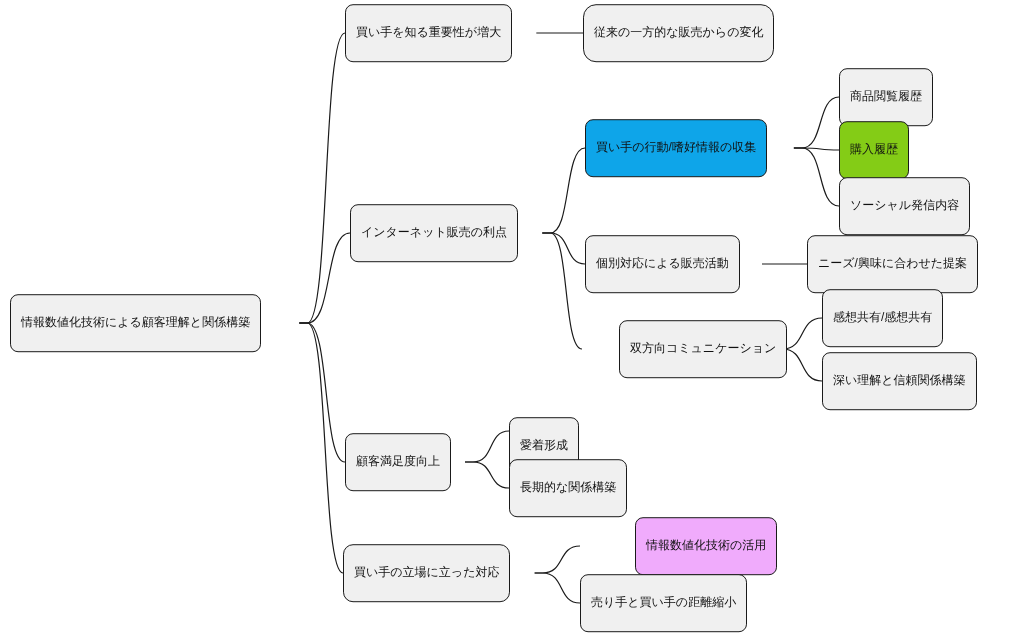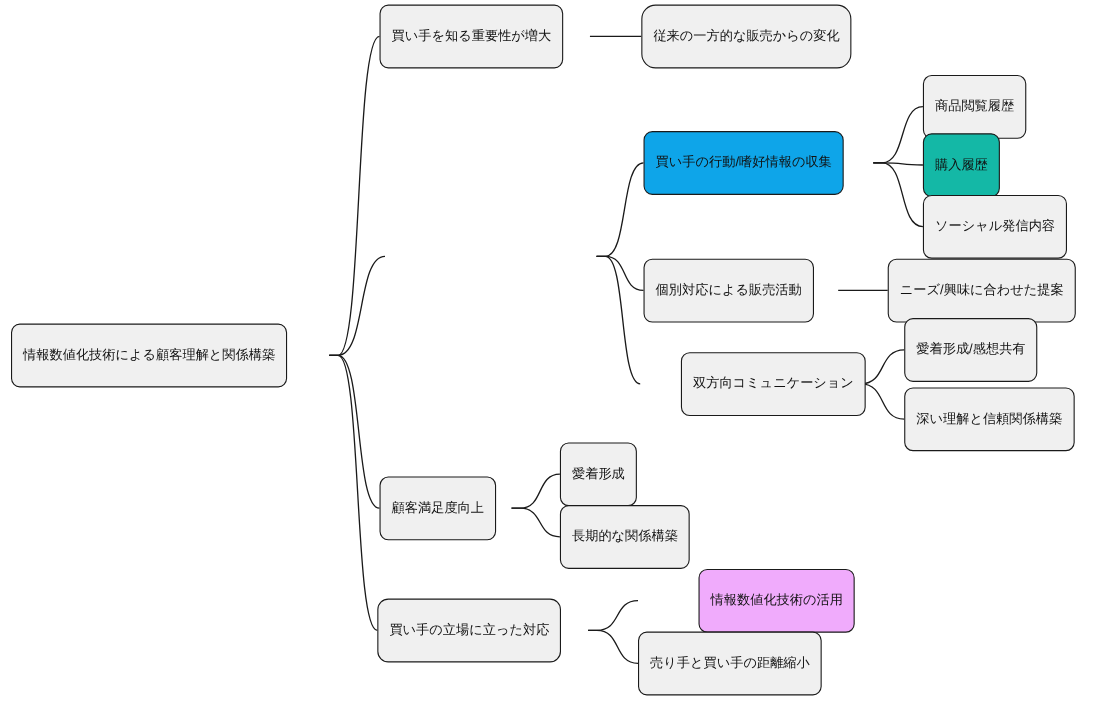--- a/index.html
+++ b/index.html
@@ -62,42 +62,43 @@
       <path d="M 534.640625 573 L 542.640625 573 C 565.05625 573 557.584375 546 580 546" fill="none" stroke="#1a1a1a" stroke-width="1.2"></path>
       <path d="M 534.640625 573 L 542.640625 573 C 565.05625 573 557.584375 603 580 603" fill="none" stroke="#1a1a1a" stroke-width="1.2"></path>
     </svg>
 
   <div class="node" id="n-root" style="left: 10px; top: 323px; background: rgb(240, 240, 240); border-color: rgb(26, 26, 26); color: rgb(17, 17, 17);">情報数値化技術による顧客理解と関係構築</div>
 
   <div class="node" id="n-b1" style="left: 345px; top: 33px; background: rgb(240, 240, 240); border-color: rgb(26, 26, 26); color: rgb(17, 17, 17);">買い手を知る重要性が増大</div>
 
   <div class="node" id="n-b1c1" style="left: 583px; top: 33px; background: rgb(240, 240, 240); border-color: rgb(26, 26, 26); color: rgb(17, 17, 17); border-radius: 13px;">従来の一方的な販売からの変化</div>
 
+  <div class="node" id="n-b2" style="left: 350px; top: 233px; background: rgb(240, 240, 240); border-color: rgb(26, 26, 26); color: rgb(17, 17, 17);">インターネット販売の利点</div>
 
   <div class="node" id="n-b2c1" style="left: 585px; top: 148px; background: #0ea5e9; border-color: rgb(26, 26, 26); color: rgb(17, 17, 17);">買い手の行動/嗜好情報の収集</div>
 
   <div class="node" id="n-b2c1g1" style="left: 839px; top: 97px; background: rgb(240, 240, 240); border-color: rgb(26, 26, 26); color: rgb(17, 17, 17);">商品閲覧履歴</div>
 
-  <div class="node" id="n-b2c1g2" style="left: 839px; top: 150px; background: #14b8a6; border-color: rgb(26, 26, 26); color: rgb(17, 17, 17);">購入履歴</div>
+  <div class="node" id="n-b2c1g2" style="left: 839px; top: 150px; background: #84cc16; border-color: rgb(26, 26, 26); color: rgb(17, 17, 17);">購入履歴</div>
 
   <div class="node" id="n-b2c1g3" style="left: 839px; top: 206px; background: rgb(240, 240, 240); border-color: rgb(26, 26, 26); color: rgb(17, 17, 17);">ソーシャル発信内容</div>
 
   <div class="node" id="n-b2c2g1" style="left: 807px; top: 264px; background: rgb(240, 240, 240); border-color: rgb(26, 26, 26); color: rgb(17, 17, 17);">ニーズ/興味に合わせた提案</div>
 
   <div class="node" id="n-b2c2" style="left: 585px; top: 264px; background: rgb(240, 240, 240); border-color: rgb(26, 26, 26); color: rgb(17, 17, 17);">個別対応による販売活動</div>
 
   <div class="node" id="n-b2c3" style="left: 582px; top: 349px; background: rgb(240, 240, 240); border-color: rgb(26, 26, 26); color: rgb(17, 17, 17); margin-left: 37px;">双方向コミュニケーション</div>
 
-  <div class="node" id="n-b2c3g1" style="left: 822px; top: 318px; background: rgb(240, 240, 240); border-color: rgb(26, 26, 26); color: rgb(17, 17, 17);">愛着形成/感想共有</div>
+  <div class="node" id="n-b2c3g1" style="left: 822px; top: 318px; background: rgb(240, 240, 240); border-color: rgb(26, 26, 26); color: rgb(17, 17, 17);">感想共有/感想共有</div>
 
   <div class="node" id="n-b3" style="left: 345px; top: 462px; background: rgb(240, 240, 240); border-color: rgb(26, 26, 26); color: rgb(17, 17, 17);">顧客満足度向上</div>
 
   <div class="node" id="n-b2c3g2" style="left: 822px; top: 381px; background: rgb(240, 240, 240); border-color: rgb(26, 26, 26); color: rgb(17, 17, 17);">深い理解と信頼関係構築</div>
 
-  <div class="node" id="n-b3c1" style="left: 509px; top: 431px; background: rgb(240, 240, 240); border-color: rgb(26, 26, 26); color: rgb(17, 17, 17);">愛着形成</div>
+  <div class="node" id="n-b3c1" style="left: 509px; top: 446px; background: rgb(240, 240, 240); border-color: rgb(26, 26, 26); color: rgb(17, 17, 17);">愛着形成</div>
 
   <div class="node" id="n-b3c2" style="left: 509px; top: 488px; background: rgb(240, 240, 240); border-color: rgb(26, 26, 26); color: rgb(17, 17, 17);">長期的な関係構築</div>
 
   <div class="node" id="n-b4" style="left: 343px; top: 573px; background: rgb(240, 240, 240); border-color: rgb(26, 26, 26); color: rgb(17, 17, 17); border-radius: 10px;">買い手の立場に立った対応</div>
 
   <div class="node" id="n-b4c1" style="left: 611px; top: 546px; background: #f0abfc; border-color: rgb(26, 26, 26); color: rgb(17, 17, 17); margin-left: 24px;">情報数値化技術の活用</div>
 
   <div class="node" id="n-b4c2" style="left: 580px; top: 603px; background: rgb(240, 240, 240); border-color: rgb(26, 26, 26); color: rgb(17, 17, 17);">売り手と買い手の距離縮小</div>
 
 </div>

